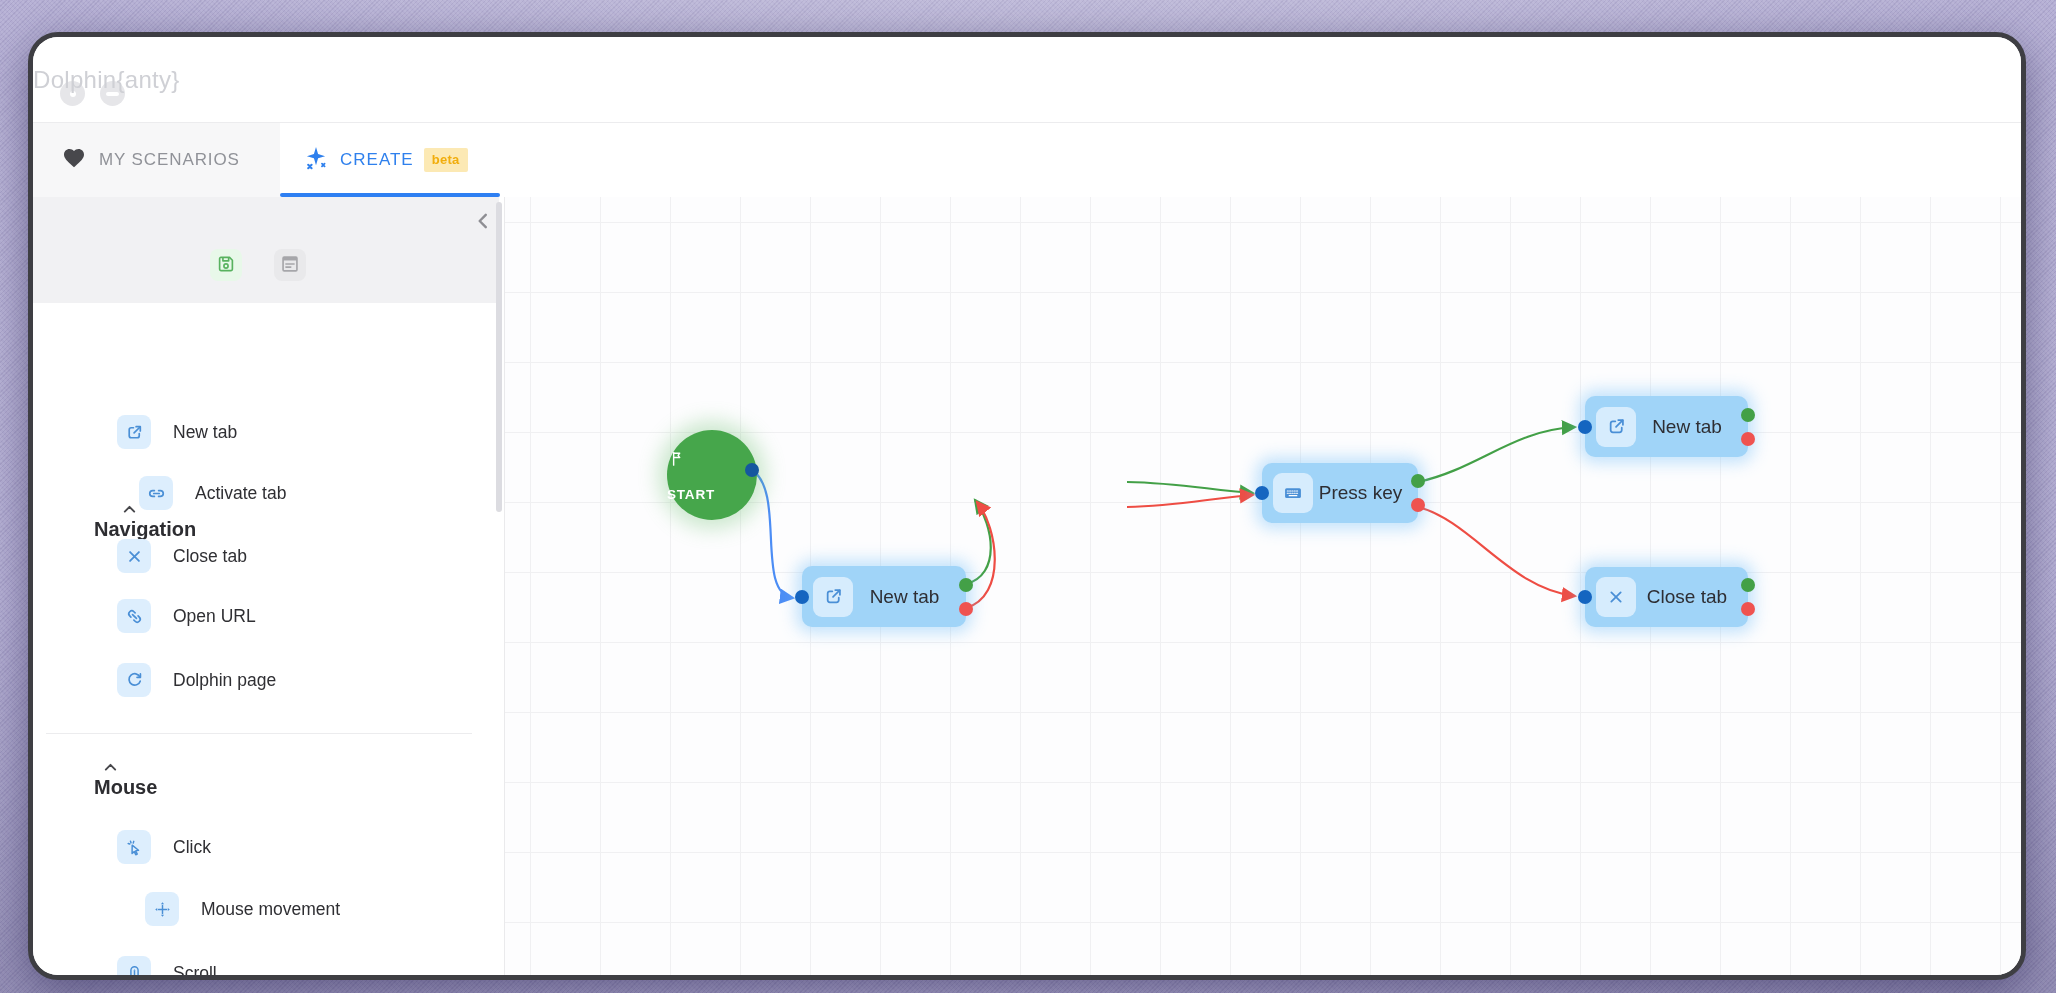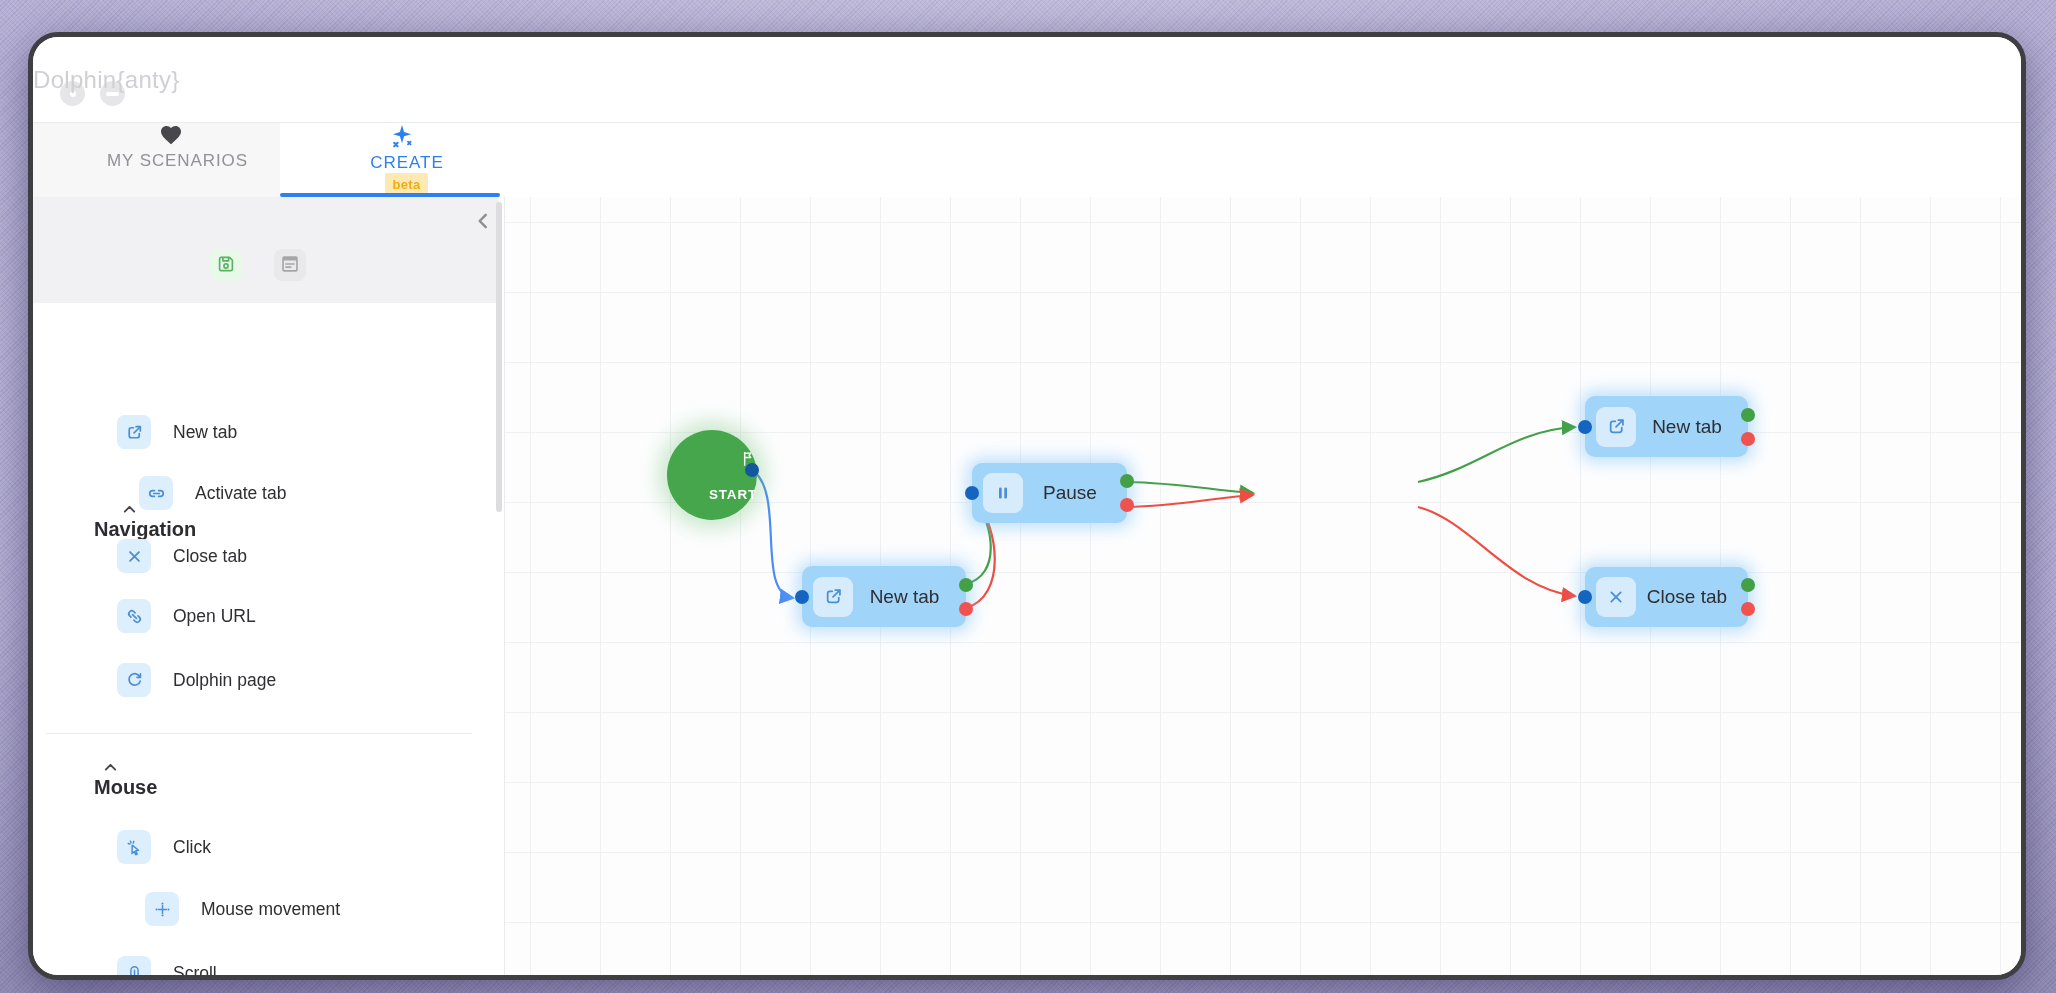--- a/index.html
+++ b/index.html
@@ -23,21 +23,21 @@
   .titlebar { position:absolute; left:0; top:0; right:0; height:86px; background:#fff; border-bottom:1px solid #ececee; }
   .winbtn { position:absolute; top:44px; width:25px; height:25px; border-radius:50%; background:#e6e6e9; border:none; cursor:pointer; }
   .winbtn.b1 { left:27px; }
   .winbtn.b2 { left:67px; }
   .winbtn .dot { position:absolute; left:9.5px; top:9.5px; width:6px; height:6px; border-radius:50%; background:#fff; }
   .winbtn .minus { position:absolute; left:6px; top:10.5px; width:13px; height:4px; border-radius:2px; background:#fff; }
   .apptitle { position:absolute; left:0; right:0; top:0; height:86px; line-height:86px; font-size:24px; color:#cfd0d5; letter-spacing:.3px; }
 
   
   .tabsrow { position:absolute; left:0; top:86px; right:0; height:74px; background:#fff; }
-  .tab { position:absolute; top:0; height:74px; display:flex; align-items:center; cursor:pointer;flex-direction:column; }
+  .tab { position:absolute; top:0; height:74px; display:flex; align-items:center; cursor:pointer; }
   .tab-myscen { left:0; width:247px; background:#f7f7f8; padding-left:29px; }
   .tab-myscen .tlabel { margin-left:13px; font-size:17px; letter-spacing:.9px; color:#909298; }
   .tab-create { left:247px; width:220px; background:#fff; padding-left:23px; }
   .tab-create .tlabel { margin-left:11px; font-size:17px; letter-spacing:1px; color:#2f80ed; }
   .tab-underline { position:absolute; left:0; bottom:0; width:100%; height:4px; background:#2e7ff2; border-radius:2px; }
   .beta-badge { margin-left:10px; background:#fce9b4; color:#f1ad0c; font-size:13px; font-weight:bold; padding:4px 8px 5px; border-radius:2px; letter-spacing:.3px; }
   .trash-btn { position:absolute; left:1542px; top:117px; width:28px; height:32px; background:none; border:none; cursor:pointer; }
   .searchbox { position:absolute; left:1581px; top:103px; width:403px; height:52px; background:#fff; border:1px solid #e7e7ea; border-radius:12px; box-shadow:0 2px 8px rgba(60,64,67,.07); display:flex; align-items:center; padding:0 16px; }
   .searchbox input { flex:1; border:none; outline:none; font-size:19px; color:#3c4043; margin-left:11px; font-family:"Liberation Sans", sans-serif; background:transparent; }
   .searchbox input::placeholder { color:#9da2a8; }
@@ -63,21 +63,21 @@
     background-image:linear-gradient(#f0f0f2 1px, transparent 1px), linear-gradient(90deg, #f0f0f2 1px, transparent 1px);
     background-size:70px 70px; background-position:25px 25px; }
   .edges { position:absolute; left:0; top:0; width:1516px; height:783px; pointer-events:none; }
   .fnode { position:absolute; background:#a0d4f8; border-radius:10px; box-shadow:0 0 16px 6px rgba(125,195,248,.45); display:flex; align-items:center; padding-left:11px; cursor:pointer; }
   .fnode .nchip { width:40px; height:40px; border-radius:9px; background:#d6ecfd; display:flex; align-items:center; justify-content:center; flex:none; }
   .fnode .nlabel { flex:1; text-align:center; font-size:19px; color:#2e2e33; padding-right:10px; }
   .port { position:absolute; width:14px; height:14px; border-radius:50%; cursor:crosshair; }
   .port.in { left:-7px; top:calc(50% - 7px); background:#1565c0; }
   .port.out-green { right:-7px; top:calc(50% - 19px); background:#43a047; }
   .port.out-red { right:-7px; top:calc(50% + 5px); background:#ef5350; }
-  .start-node { position:absolute; left:162px; top:233px; width:90px; height:90px; border-radius:50%; background:#46a64b; box-shadow:0 0 20px 9px rgba(106,190,110,.33); display:flex; flex-direction:column; align-items:flex-end; justify-content:center; gap:15px; cursor:pointer; }
+  .start-node { position:absolute; left:162px; top:233px; width:90px; height:90px; border-radius:50%; background:#46a64b; box-shadow:0 0 20px 9px rgba(106,190,110,.33); display:flex; flex-direction:column; align-items:flex-start; justify-content:center; gap:15px; cursor:pointer; }
   .start-node .slabel { color:#fff; font-size:13.5px; font-weight:bold; letter-spacing:.8px; }
   .start-node .sport { position:absolute; left:78px; top:33px; width:14px; height:14px; border-radius:50%; background:#15579f; cursor:crosshair; }
 </style>
 </head>
 <body>
 
 <div class="window">
   <div class="win-inner">
 
     <div class="titlebar">
@@ -305,33 +305,33 @@
             <path d="M10.5 3.5h4v4"></path>
               <path d="M14.2 3.8L8.6 9.4"></path>
           </svg>
         </span>
         <span class="nlabel">New tab</span>
         <span class="port in"></span>
         <span class="port out-green"></span>
         <span class="port out-red"></span>
       </div>
 
-      <div class="fnode" style="left:467px; top:266px; width:155px; height:60px;">
+
+      <div class="fnode" style="left:757px; top:266px; width:156px; height:60px;">
         <span class="nchip">
-          <svg width="20" height="20" viewBox="0 0 20 20">
-            <rect x="6" y="4.5" width="2.7" height="11" rx="1.2" fill="#4a8fd6"></rect>
-            <rect x="11.3" y="4.5" width="2.7" height="11" rx="1.2" fill="#4a8fd6"></rect>
-          </svg>
-        </span>
-        <span class="nlabel">Pause</span>
+          <svg width="22" height="22" viewBox="0 0 20 20">
+            <rect x="2.8" y="5.6" width="14.4" height="9" rx="1.4" fill="#4a8fd6"></rect>
+            <path d="M4.8 8.2h1M6.9 8.2h1M9 8.2h1M11.1 8.2h1M13.2 8.2h1M4.8 10.2h1M6.9 10.2h1M9 10.2h1M11.1 10.2h1M13.2 10.2h1M6.5 12.4h7" stroke="#fff" stroke-width="1" stroke-linecap="round"></path>
+          </svg>
+        </span>
+        <span class="nlabel">Press key</span>
         <span class="port in"></span>
         <span class="port out-green"></span>
         <span class="port out-red"></span>
       </div>
-
 
       <div class="fnode" style="left:1080px; top:199px; width:163px; height:61px;">
         <span class="nchip">
           <svg width="21" height="21" viewBox="0 0 18 18" fill="none" stroke="#4a8fd6" stroke-width="1.5" stroke-linecap="round" stroke-linejoin="round">
             <path d="M8 4.5H5.9C4.9 4.5 4 5.4 4 6.4v5.7c0 1 .9 1.9 1.9 1.9h5.7c1 0 1.9-.9 1.9-1.9V10"></path>
             <path d="M10.5 3.5h4v4"></path>
               <path d="M14.2 3.8L8.6 9.4"></path>
           </svg>
         </span>
         <span class="nlabel">New tab</span>

